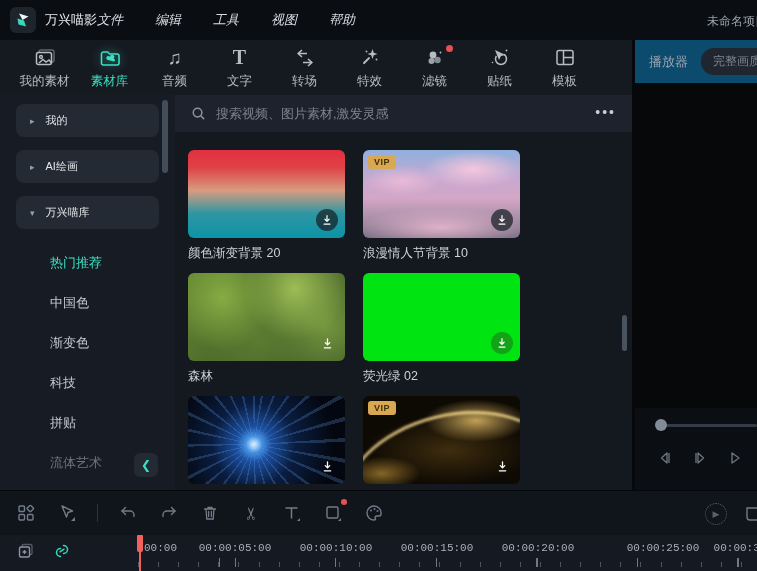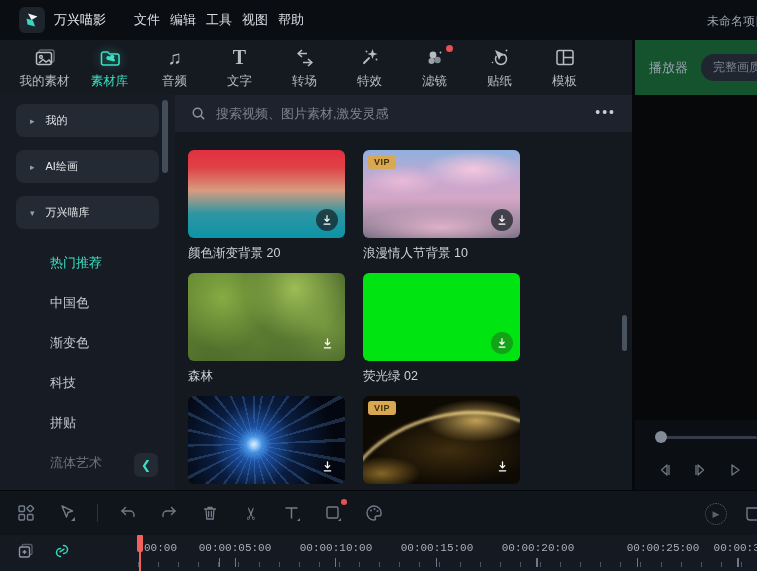--- a/index.html
+++ b/index.html
@@ -2,25 +2,25 @@
 <html><head>
 <meta charset="utf-8">
 <style>
   * { margin:0; padding:0; box-sizing:border-box; }
   html,body { width:757px; height:571px; overflow:hidden; background:#0a0d12;
     font-family:"Liberation Sans","DejaVu Sans",sans-serif; color:#dde2e7; }
   .app { position:relative; width:757px; height:571px; }
 
   
   .menubar { position:absolute; left:0; top:0; width:757px; height:40px;
-    background:#0a0d12; display:flex; align-items:center; padding-left:19px; }
+    background:#0a0d12; display:flex; align-items:center; padding-left:10px; }
   .logo { width:26px; height:26px; border-radius:6px; background:#1e242c;
     display:flex; align-items:center; justify-content:center; }
   .app-title { font-size:13px; color:#e8ecf0; margin-left:9px; }
-  .menus { display:flex; margin-left:28px; gap:10px; }
+  .menus { display:flex; gap:32px;font-style:italic; }
   .menu-item { font-size:13px; color:#d9dee3; cursor:default; }
   .project-title { position:absolute; right:-10px; top:13px; font-size:12px; color:#98a1ab; white-space:nowrap; }
 
   
   .main { position:absolute; left:0; top:40px; width:757px; height:450px; display:flex; }
   .left-section { width:632px; height:450px; }
   
   .tabbar { width:632px; height:55px; background:#151a21; display:flex; padding-left:12px; }
   .tab { width:65px; height:55px; display:flex; flex-direction:column; align-items:center;
     justify-content:center; gap:3px; position:relative; cursor:pointer; }
@@ -88,21 +88,21 @@
       radial-gradient(ellipse 45% 35% at 12% 88%, rgba(214,164,62,.6), transparent 55%),
       radial-gradient(ellipse 75% 55% at 55% 62%, rgba(122,88,28,.45), transparent 72%),
       #0d0903; }
   .t6::after { content:""; position:absolute; left:-20px; top:18px; width:210px; height:130px;
     border-radius:50%; border:3px solid transparent; border-top-color:rgba(246,216,140,.85);
     transform:rotate(-14deg); filter:blur(1px); }
   .content-scroll { position:absolute; right:5px; top:220px; width:5px; height:36px; background:#49525f; border-radius:3px; }
 
   
   .rightpanel { width:125px; height:450px; background:#0b0e13; border-left:3px solid #06080c; position:relative; overflow:hidden; }
-  .rp-header { height:55px; background:#14532d; display:flex; align-items:center; padding-left:14px; gap:13px; }
+  .rp-header { height:43px; background:#0c4a6e; display:flex; align-items:center; padding-left:14px; gap:13px; }
   .rp-title { font-size:13px; color:#9aa3ad; white-space:nowrap; }
   .quality-pill { background:#20262f; border-radius:13px; padding:5px 12px; font-size:12px;
     color:#7b8491; white-space:nowrap; cursor:pointer; }
   .viewport { height:325px; background:#060809; }
   .seekrow { position:relative; height:35px; }
   .seek-line { position:absolute; left:26px; right:0; top:16px; height:3px; background:#343b46; border-radius:2px; }
   .seek-dot { position:absolute; left:20px; top:11px; width:12px; height:12px; border-radius:50%; background:#828b97; }
   .transport { display:flex; align-items:center; gap:19px; padding-left:22px; height:30px; color:#6e7781; }
   .transport svg { display:block; }
 

